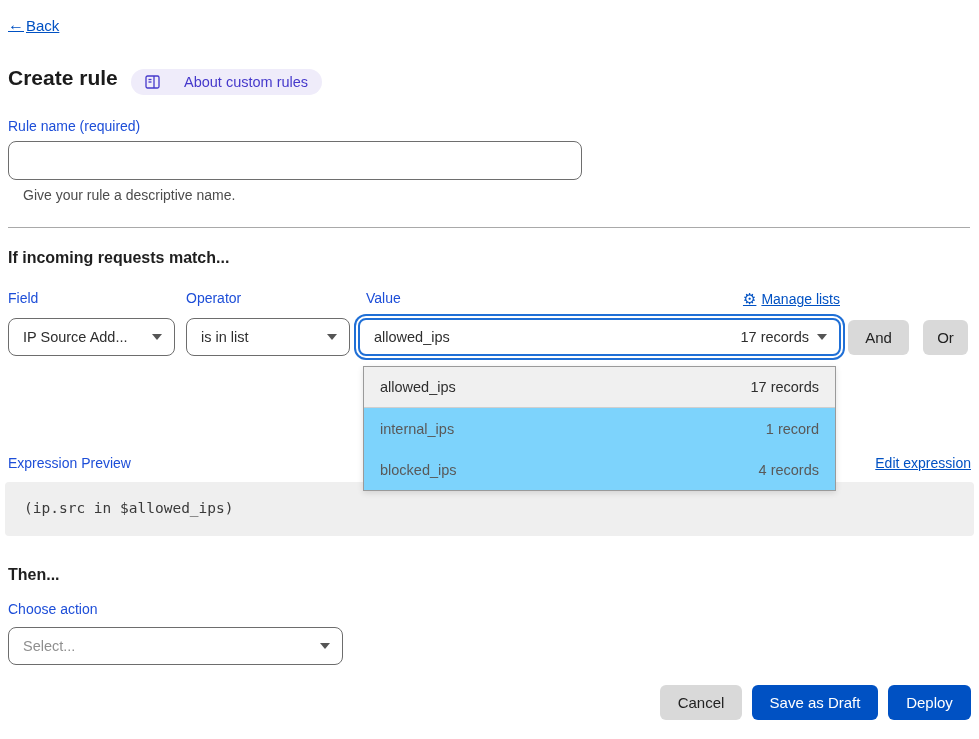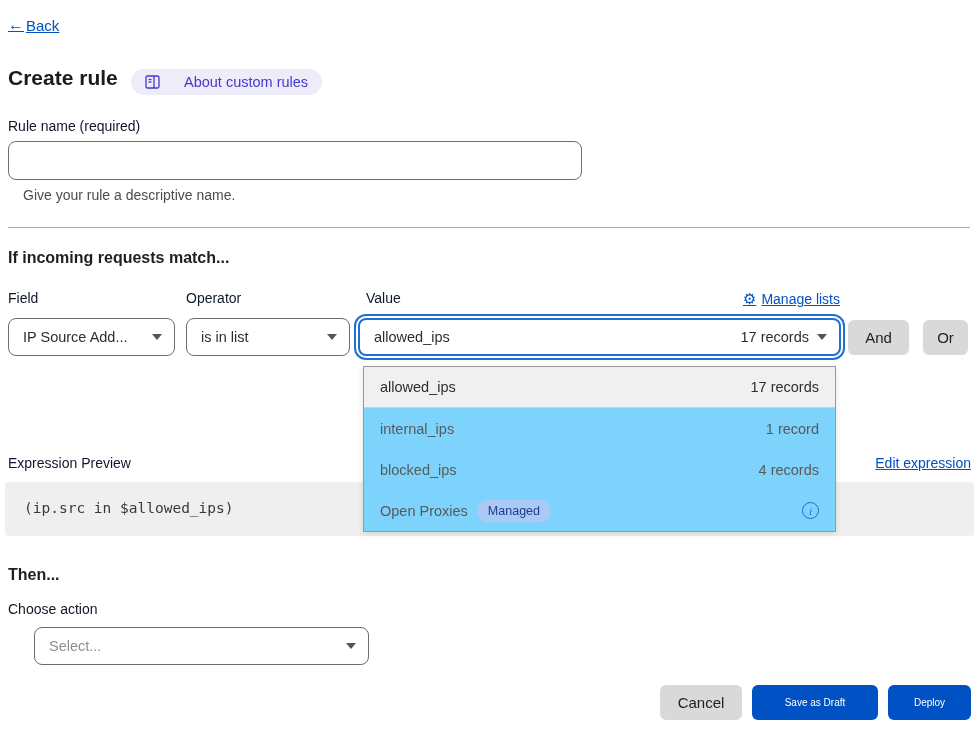--- a/index.html
+++ b/index.html
@@ -22,21 +22,21 @@
   
   .title { left: 8px; top: 66px; font-size: 21px; font-weight: bold; color: #1b1b1b; }
   .about-badge {
     left: 131px; top: 69px; height: 26px; padding: 0 14px;
     background: #efecfa; color: #4538cb; border-radius: 13px;
     display: inline-flex; align-items: center; gap: 24px; font-size: 14.5px; cursor: pointer;
   }
   .about-badge svg { display: block; }
 
   
-  .field-label { font-size: 14px; color: #0f172a; text-align: center; }
+  .field-label { font-size: 14px; color: #1d4ed8; text-align: center; }
   .text-input {
     left: 8px; top: 141px; width: 574px; height: 39px;
     border: 1px solid #6e6e6e; border-radius: 8px; font-size: 14px; padding: 0 12px;
     font-family: inherit; color: #2e2e2e; background: #fff;
   }
   .helper { left: 8px; top: 187px; font-size: 14px; color: #4c4c4c; margin-left: 15px; }
 
   .divider { left: 8px; top: 227px; width: 962px; height: 1px; background: #a9a9a9; }
 
   .section-h { font-size: 16px; font-weight: bold; color: #1f1f1f; }
@@ -55,21 +55,21 @@
     border: 2px solid #1f6fd6;
     box-shadow: 0 0 0 2px #ffffff, 0 0 0 4px #1f6fd6;
   }
   .value-right { display: flex; align-items: center; color: #2e2e2e; }
 
   .gray-btn {
     background: #d9d9d9; border: none; border-radius: 6px; font-size: 15px; color: #222;
     font-family: inherit; cursor: pointer; display: flex; align-items: center; justify-content: center;
   }
   .blue-btn {
-    background: #0051c3; border: none; border-radius: 6px; font-size: 10px; color: #ffffff;
+    background: #0051c3; border: none; border-radius: 6px; font-size: 15px; color: #ffffff;
     font-family: inherit; cursor: pointer; display: flex; align-items: center; justify-content: center;
   }
 
   .manage-lists { top: 290px; right: 139px; display: flex; align-items: center; gap: 5px; }
   .gear { color: #0051c3; font-size: 15px; text-decoration: none; }
 
   
   .dropdown {
     left: 363px; top: 366px; width: 473px; background: #ffffff;
     border: 1px solid #9a9a9a; box-shadow: 0 2px 6px rgba(0,0,0,0.12); z-index: 5;
@@ -92,21 +92,21 @@
   }
 
   
   .expr-strip { left: 5px; top: 482px; width: 969px; height: 54px; background: #efefef; border-radius: 4px; }
   .expr-code {
     left: 24px; top: 500px; font-family: "DejaVu Sans Mono", "Liberation Mono", monospace;
     font-size: 14.5px; color: #3a3a3a;
   }
 
   
-  .action-select { left: 8px; top: 627px; width: 335px; margin-left: 26px; }
+  .action-select { left: 8px; top: 627px; width: 335px; }
   .placeholder { color: #8f8f8f; }
 
   
   .btn-cancel { left: 660px; top: 685px; width: 82px; height: 35px; }
   .btn-draft  { left: 752px; top: 685px; width: 126px; height: 35px; }
   .btn-deploy { left: 888px; top: 685px; width: 83px; height: 35px; }
 </style>
 </head>
 <body>
 
@@ -172,27 +172,20 @@
     <span class="meta">17 records</span>
   </div>
   <div class="dd-row">
     <span>internal_ips</span>
     <span class="meta">1 record</span>
   </div>
   <div class="dd-row">
     <span>blocked_ips</span>
     <span class="meta">4 records</span>
   </div>
-  <div class="dd-row">
-    <span class="dd-left">
-      <span>Open Proxies</span>
-      <span class="managed-pill">Managed</span>
-    </span>
-    <span class="info-icon">i</span>
-  </div>
 </div>
 
 <div class="abs field-label" style="left:8px; top:455px;">Expression Preview</div>
 <a class="abs link-sm" style="top:455px; right:8px;">Edit expression</a>
 <div class="abs expr-strip"></div>
 <div class="abs expr-code">(ip.src in $allowed_ips)</div>
 
 <h2 class="abs section-h" style="left:8px; top:566px;">Then...</h2>
 <label class="abs field-label" style="left:8px; top:601px;">Choose action</label>
 <div class="abs select action-select">

